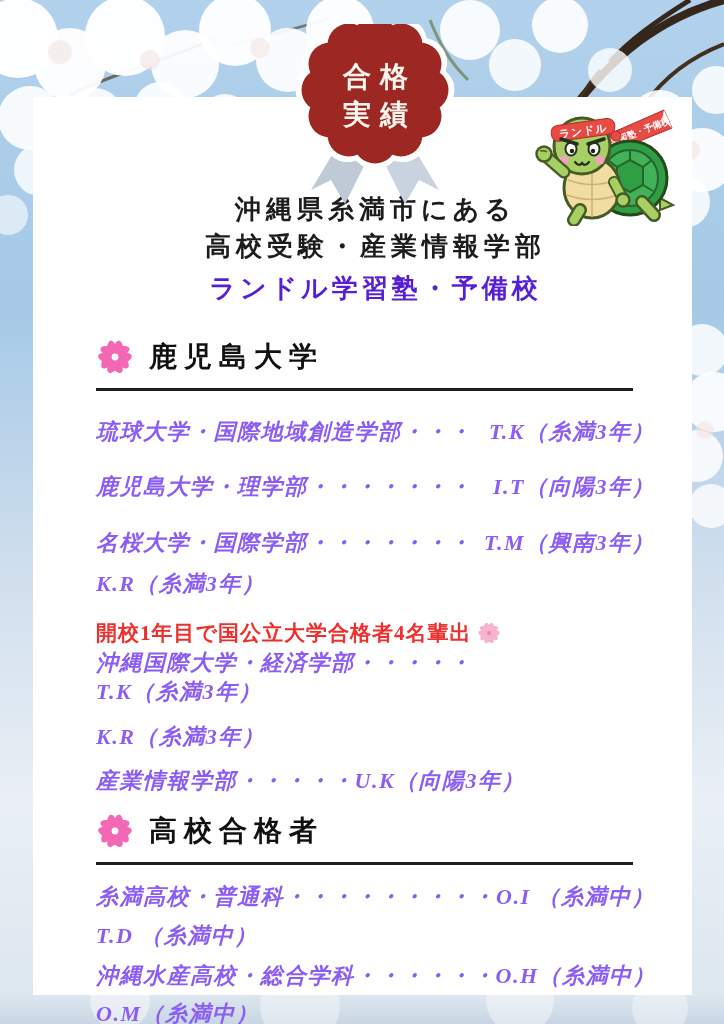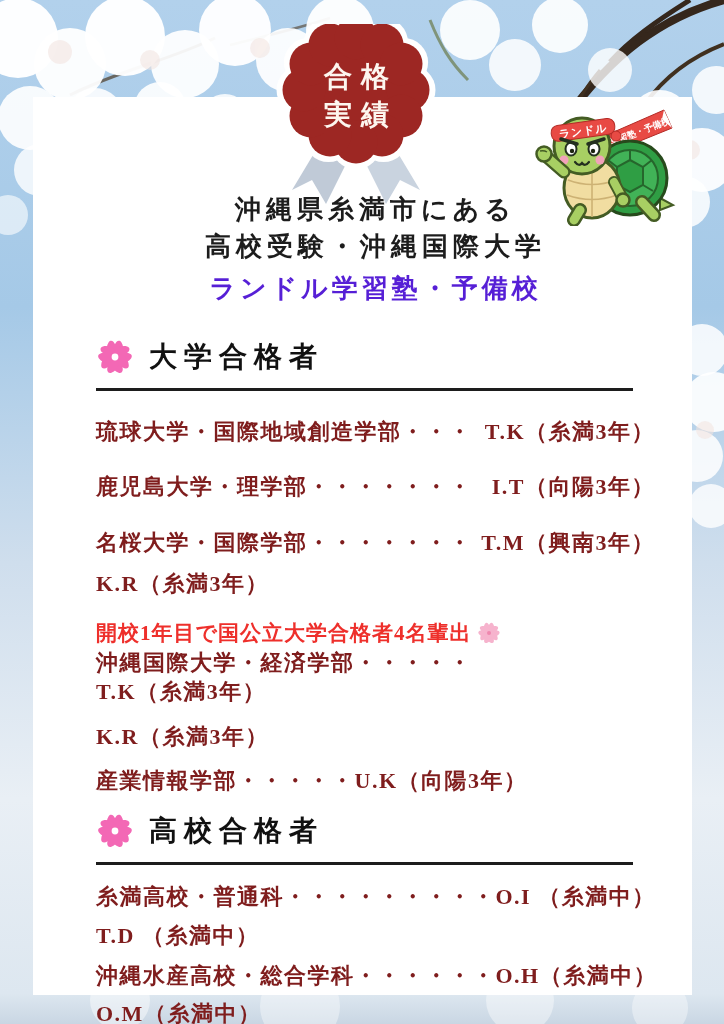--- a/index.html
+++ b/index.html
@@ -20,30 +20,30 @@
   .title-line{white-space:nowrap;}
   .school-name{color:#561fd6;margin-top:5px;font-size:26px;letter-spacing:4px;
     font-weight:bold;white-space:nowrap;}
   .sec-head{display:flex;align-items:center;gap:15px;width:537px;
     border-bottom:3px solid #1d1d1d;padding-bottom:12px;}
   .sec1{margin-top:30px;}
   .sec2{margin-top:16px;}
   .sec-title{font-size:28px;font-weight:bold;letter-spacing:7px;color:#111;
     line-height:1.3;}
   .row{display:flex;justify-content:space-between;align-items:baseline;
-    font-size:22px;font-weight:bold;color:#7f1d1d;letter-spacing:1.5px;
-    line-height:1.3;margin-top:27px;white-space:nowrap;}
+    font-size:22px;font-weight:bold;color:#8b5cf6;letter-spacing:1.5px;
+    line-height:1.3;margin-top:27px;white-space:nowrap;font-style:italic;}
   .row.c{justify-content:flex-start;}
   .mt3{margin-top:3px;flex-direction:column;}  .mt9{margin-top:9px;}  .mt11{margin-top:11px;}
   .mt12{margin-top:12px;} .mt16{margin-top:16px;} .mt18{margin-top:18px;}
   .note{margin-top:22px;display:flex;align-items:center;gap:5px;
     color:#ee2f2b;font-size:21px;font-weight:bold;letter-spacing:1px;
     line-height:1.25;white-space:nowrap;}
   
-  .badge{position:absolute;left:276px;top:24px;width:160px;height:190px;}
+  .badge{position:absolute;left:295px;top:24px;width:160px;height:190px;}
   .badge svg{display:block;}
   .badge text{font-family:"Liberation Serif","DejaVu Serif",serif;font-weight:bold;}
   
   .mascot{position:absolute;left:530px;top:96px;width:150px;height:130px;}
   .mascot text{font-family:"Liberation Sans","DejaVu Sans",sans-serif;font-weight:bold;}
 </style>
 </head>
 <body>
 
 <div class="page">
@@ -109,37 +109,37 @@
       <circle cx="260" cy="48" r="10"></circle>
       <circle cx="690" cy="150" r="10"></circle>
       <circle cx="705" cy="430" r="9"></circle>
     </g>
   </svg>
 
   <div class="card">
 
     <div class="titles">
       <div class="title-line">沖縄県糸満市にある</div>
-      <div class="title-line">高校受験・沖縄国際大学</div>
+      <div class="title-line">高校受験・産業情報学部</div>
       <div class="school-name">ランドル学習塾・予備校</div>
     </div>
 
     <div class="sec1">
       <div class="sec-head">
         <svg width="38" height="38" viewBox="-18 -18 36 36" aria-hidden="true">
           <g fill="#f368b5">
             <path transform="rotate(0)" d="M0,3 C-7,0 -10,-8 -6,-14 C-4,-17 -1,-15 0,-12 C1,-15 4,-17 6,-14 C10,-8 7,0 0,3"></path>
             <path transform="rotate(72)" d="M0,3 C-7,0 -10,-8 -6,-14 C-4,-17 -1,-15 0,-12 C1,-15 4,-17 6,-14 C10,-8 7,0 0,3"></path>
             <path transform="rotate(144)" d="M0,3 C-7,0 -10,-8 -6,-14 C-4,-17 -1,-15 0,-12 C1,-15 4,-17 6,-14 C10,-8 7,0 0,3"></path>
             <path transform="rotate(216)" d="M0,3 C-7,0 -10,-8 -6,-14 C-4,-17 -1,-15 0,-12 C1,-15 4,-17 6,-14 C10,-8 7,0 0,3"></path>
             <path transform="rotate(288)" d="M0,3 C-7,0 -10,-8 -6,-14 C-4,-17 -1,-15 0,-12 C1,-15 4,-17 6,-14 C10,-8 7,0 0,3"></path>
           </g>
           <circle r="3.2" fill="#ffffff"></circle>
         </svg>
-        <span class="sec-title">大学合格者</span>
+        <span class="sec-title">鹿児島大学</span>
       </div>
 
       <div class="row">
         <span>琉球大学・国際地域創造学部・・・</span>
         <span>T.K（糸満3年）</span>
       </div>
       <div class="row">
         <span>鹿児島大学・理学部・・・・・・・</span>
         <span>I.T（向陽3年）</span>
       </div>

